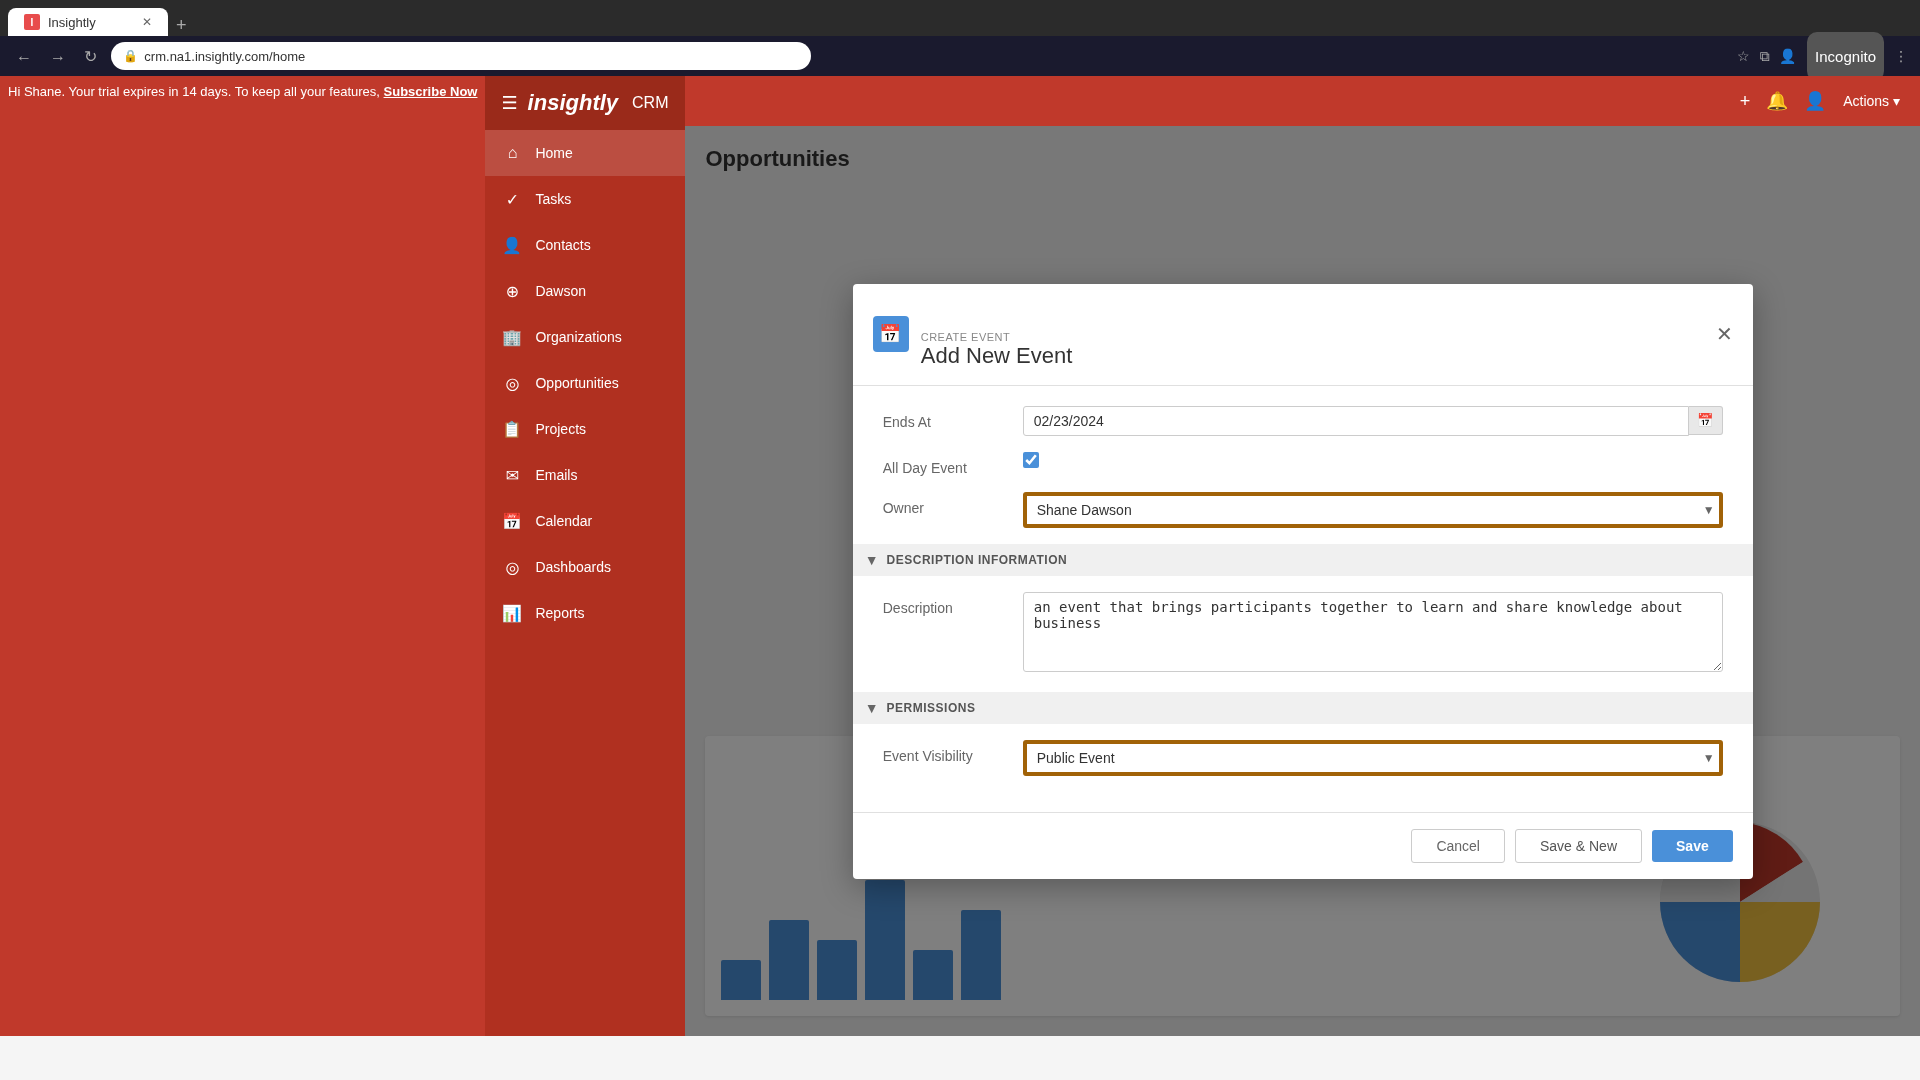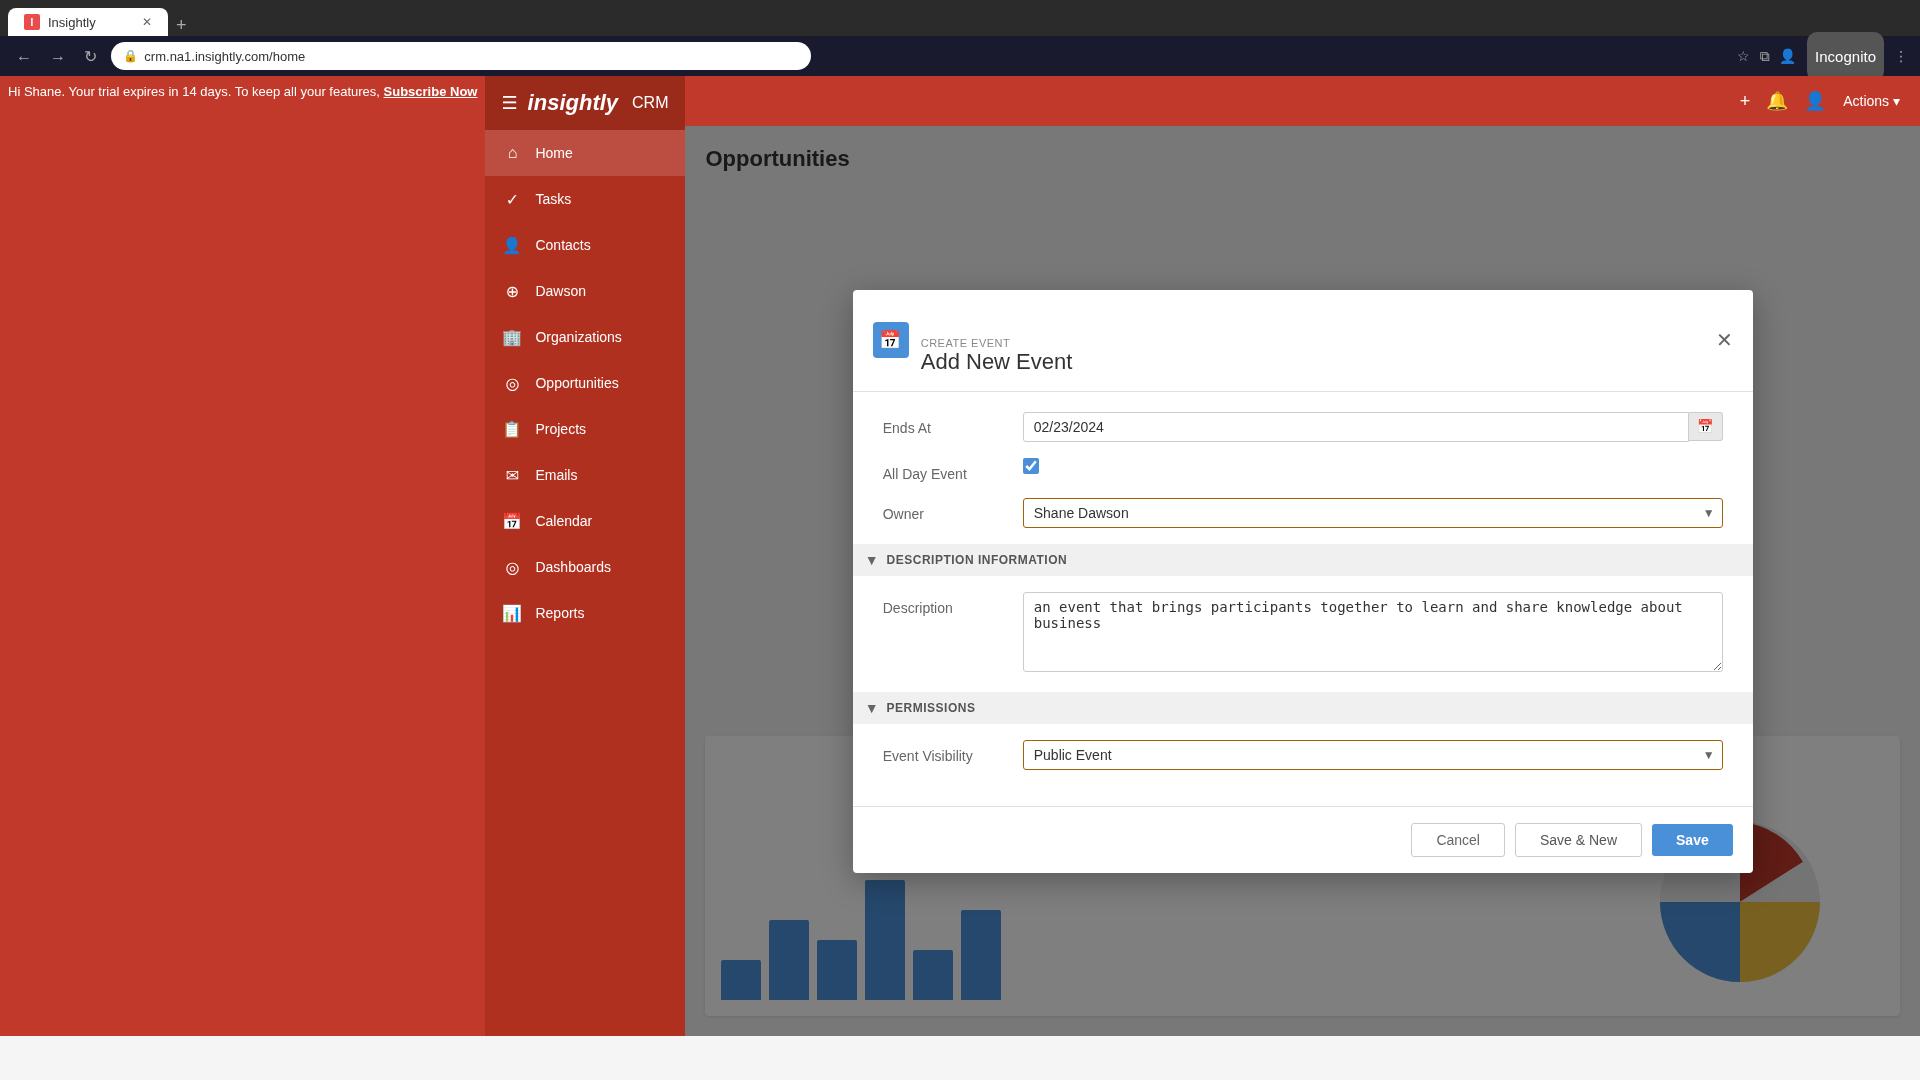--- a/index.html
+++ b/index.html
@@ -64,21 +64,21 @@
     .form-row { display: flex; align-items: flex-start; margin-bottom: 16px; }
     .form-label { width: 140px; color: #666; font-size: 14px; padding-top: 8px; padding-right: 16px; flex-shrink: 0; }
     .form-control { flex: 1; }
     .form-input { width: 100%; border: 1px solid #ccc; border-radius: 3px; padding: 6px 10px; font-size: 14px; color: #333; }
     .form-input-date { display: flex; align-items: center; gap: 0; }
     .form-input-date input { flex: 1; border: 1px solid #ccc; border-radius: 3px 0 0 3px; padding: 6px 10px; font-size: 14px; color: #333; width: 280px; }
     .date-cal-btn { background: #e8e8e8; border: 1px solid #ccc; border-left: none; border-radius: 0 3px 3px 0; padding: 6px 8px; cursor: pointer; color: #c0392b; display: flex; align-items: center; }
     .checkbox-row { display: flex; align-items: center; gap: 8px; }
     .form-checkbox { width: 16px; height: 16px; accent-color: #4a90d9; }
     .form-select-wrapper { position: relative; }
-    .form-select { width: 100%; border: 1px solid #a16207; border-radius: 3px; padding: 6px 30px 6px 10px; font-size: 14px; color: #333; appearance: none; background: #fff; cursor: pointer; }
+    .form-select { width: 100%; border: 4px solid #a16207; border-radius: 3px; padding: 6px 30px 6px 10px; font-size: 14px; color: #333; appearance: none; background: #fff; cursor: pointer; }
     .select-arrow { position: absolute; right: 8px; top: 50%; transform: translateY(-50%); color: #666; font-size: 12px; pointer-events: none; }
     .form-textarea { width: 100%; border: 1px solid #ccc; border-radius: 3px; padding: 6px 10px; font-size: 14px; color: #333; resize: vertical; min-height: 80px; }
 
     .section-header { display: flex; align-items: center; gap: 8px; background: #f0f0f0; padding: 8px 12px; margin: 0 -30px 16px -30px; cursor: pointer; }
     .section-chevron { color: #666; font-size: 14px; }
     .section-title { font-size: 12px; font-weight: bold; color: #555; text-transform: uppercase; letter-spacing: 0.5px; }
 
     .modal-footer { padding: 16px 20px; border-top: 1px solid #e0e0e0; display: flex; justify-content: flex-end; gap: 10px; align-items: center; }
     .btn { padding: 8px 24px; border-radius: 3px; font-size: 14px; cursor: pointer; border: none; }
     .btn-cancel { background: #fff; color: #666; border: 1px solid #ccc; }

